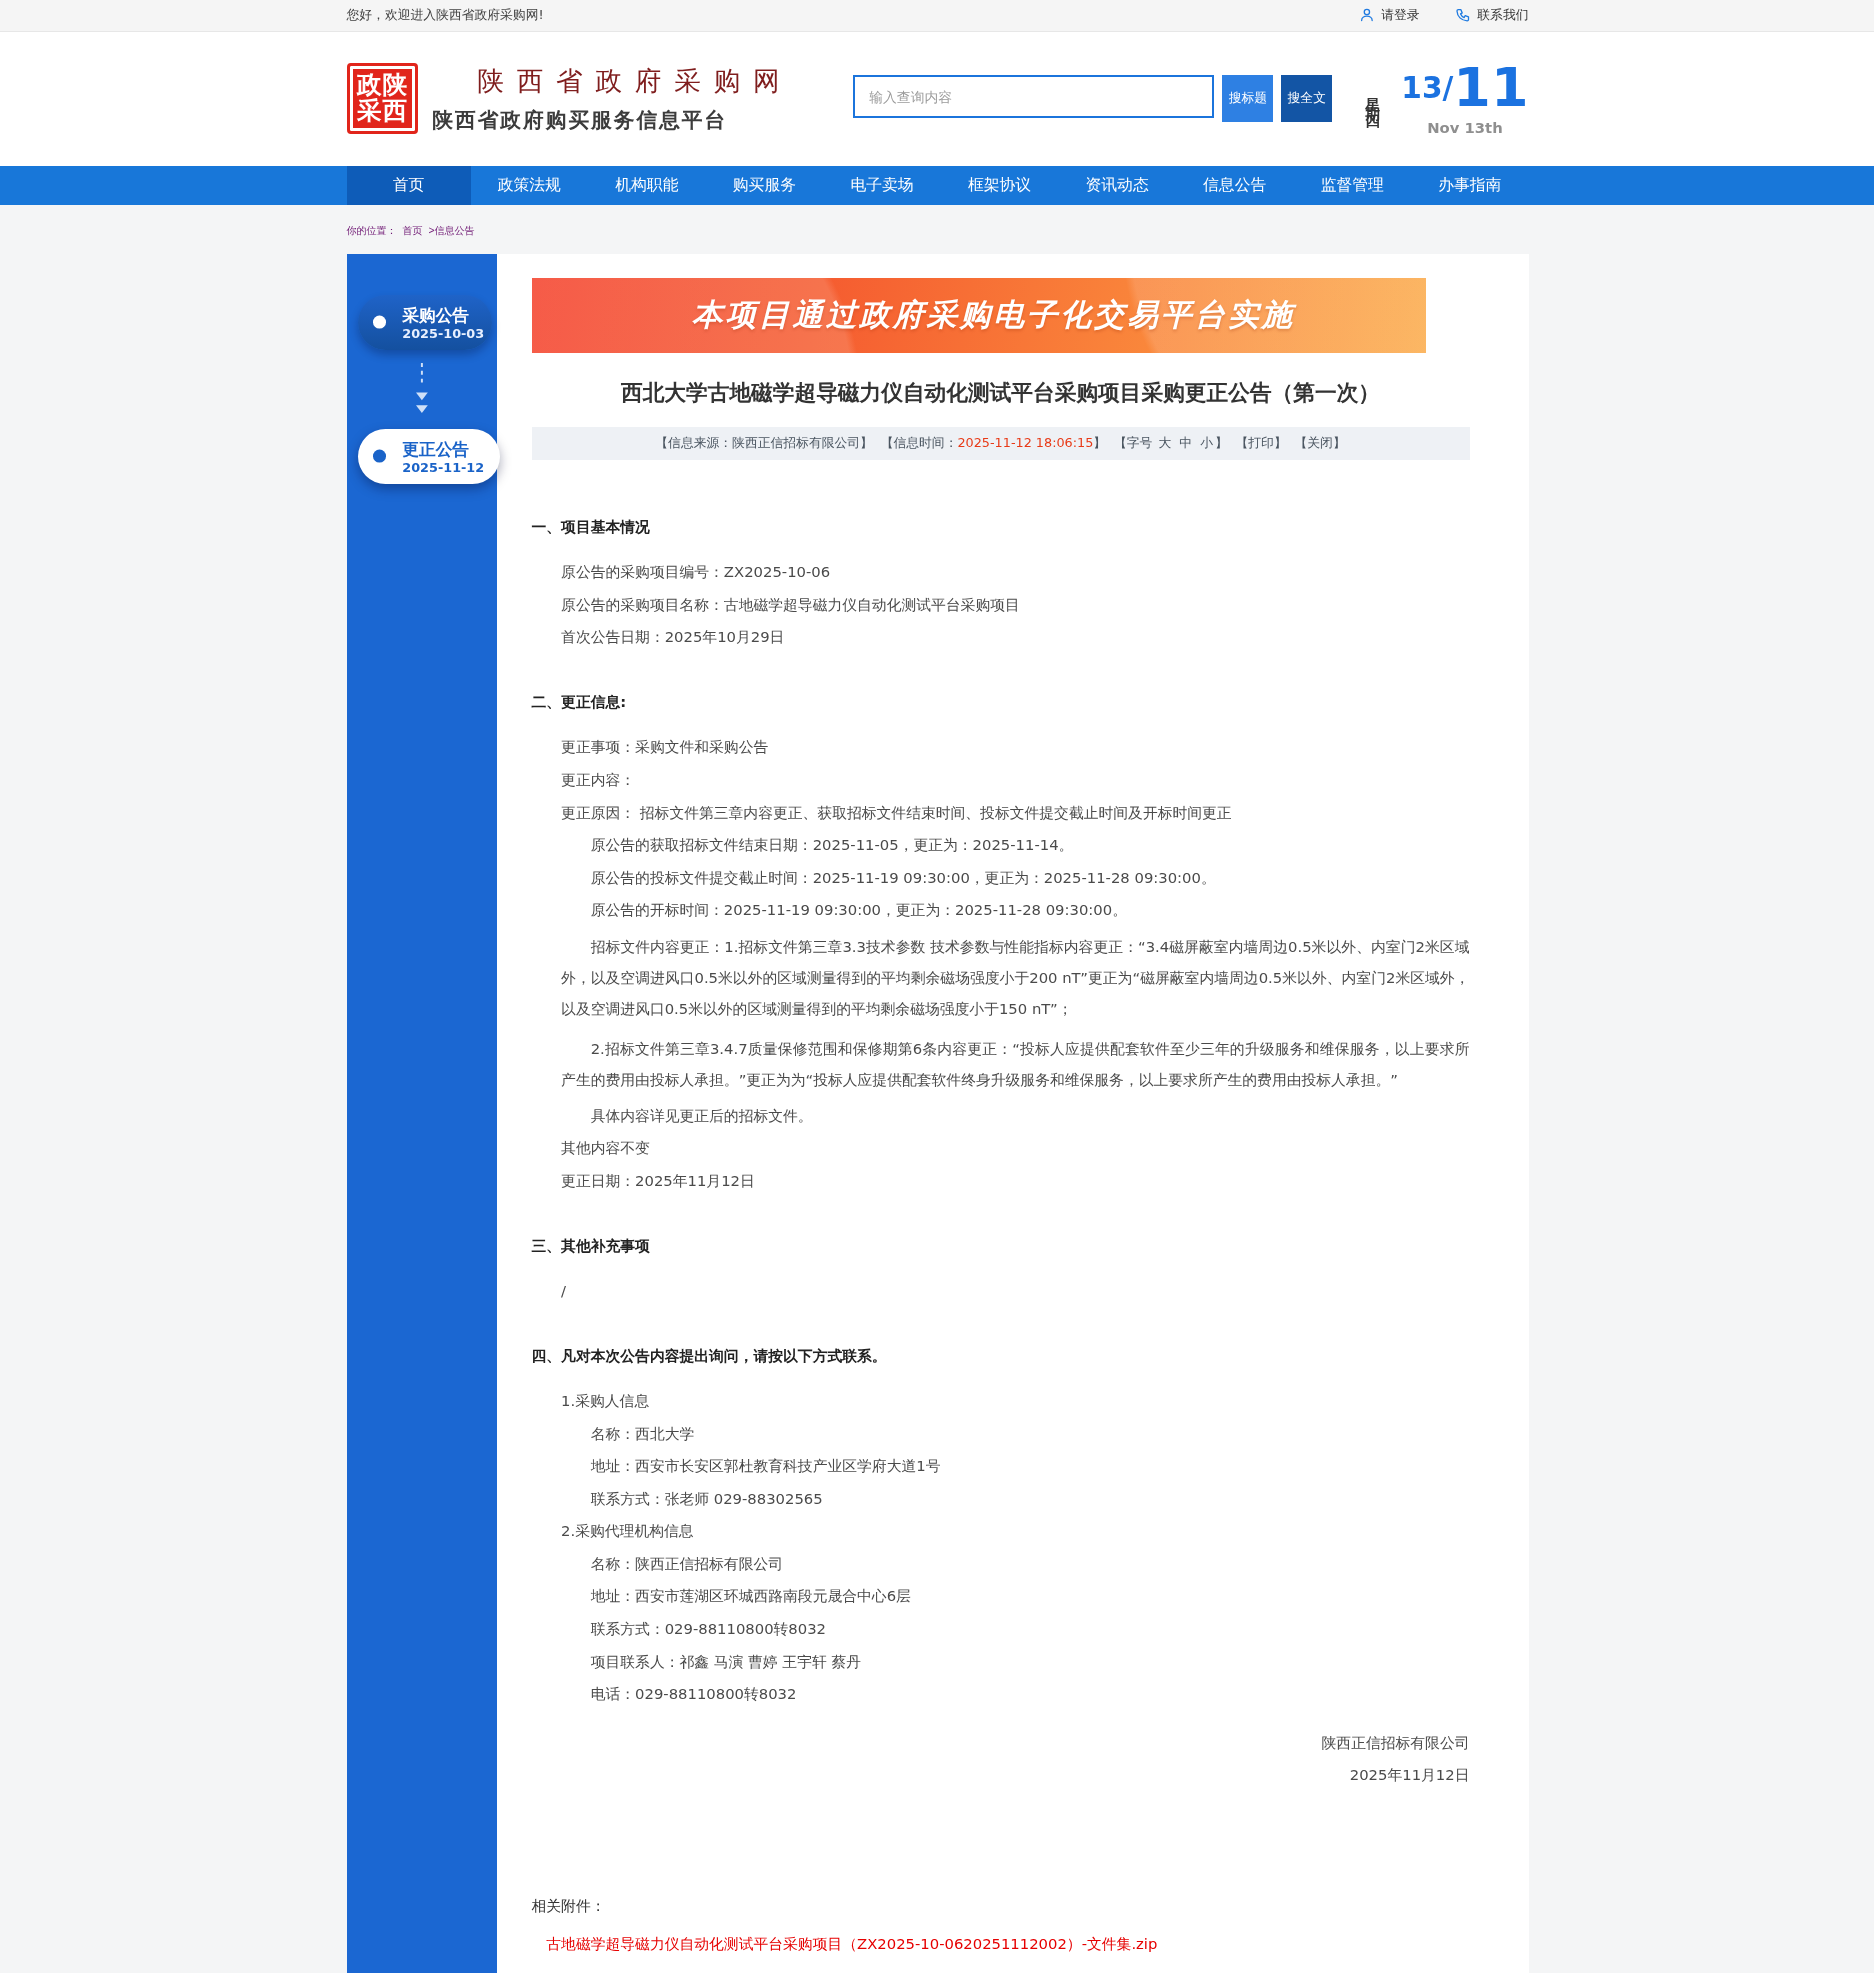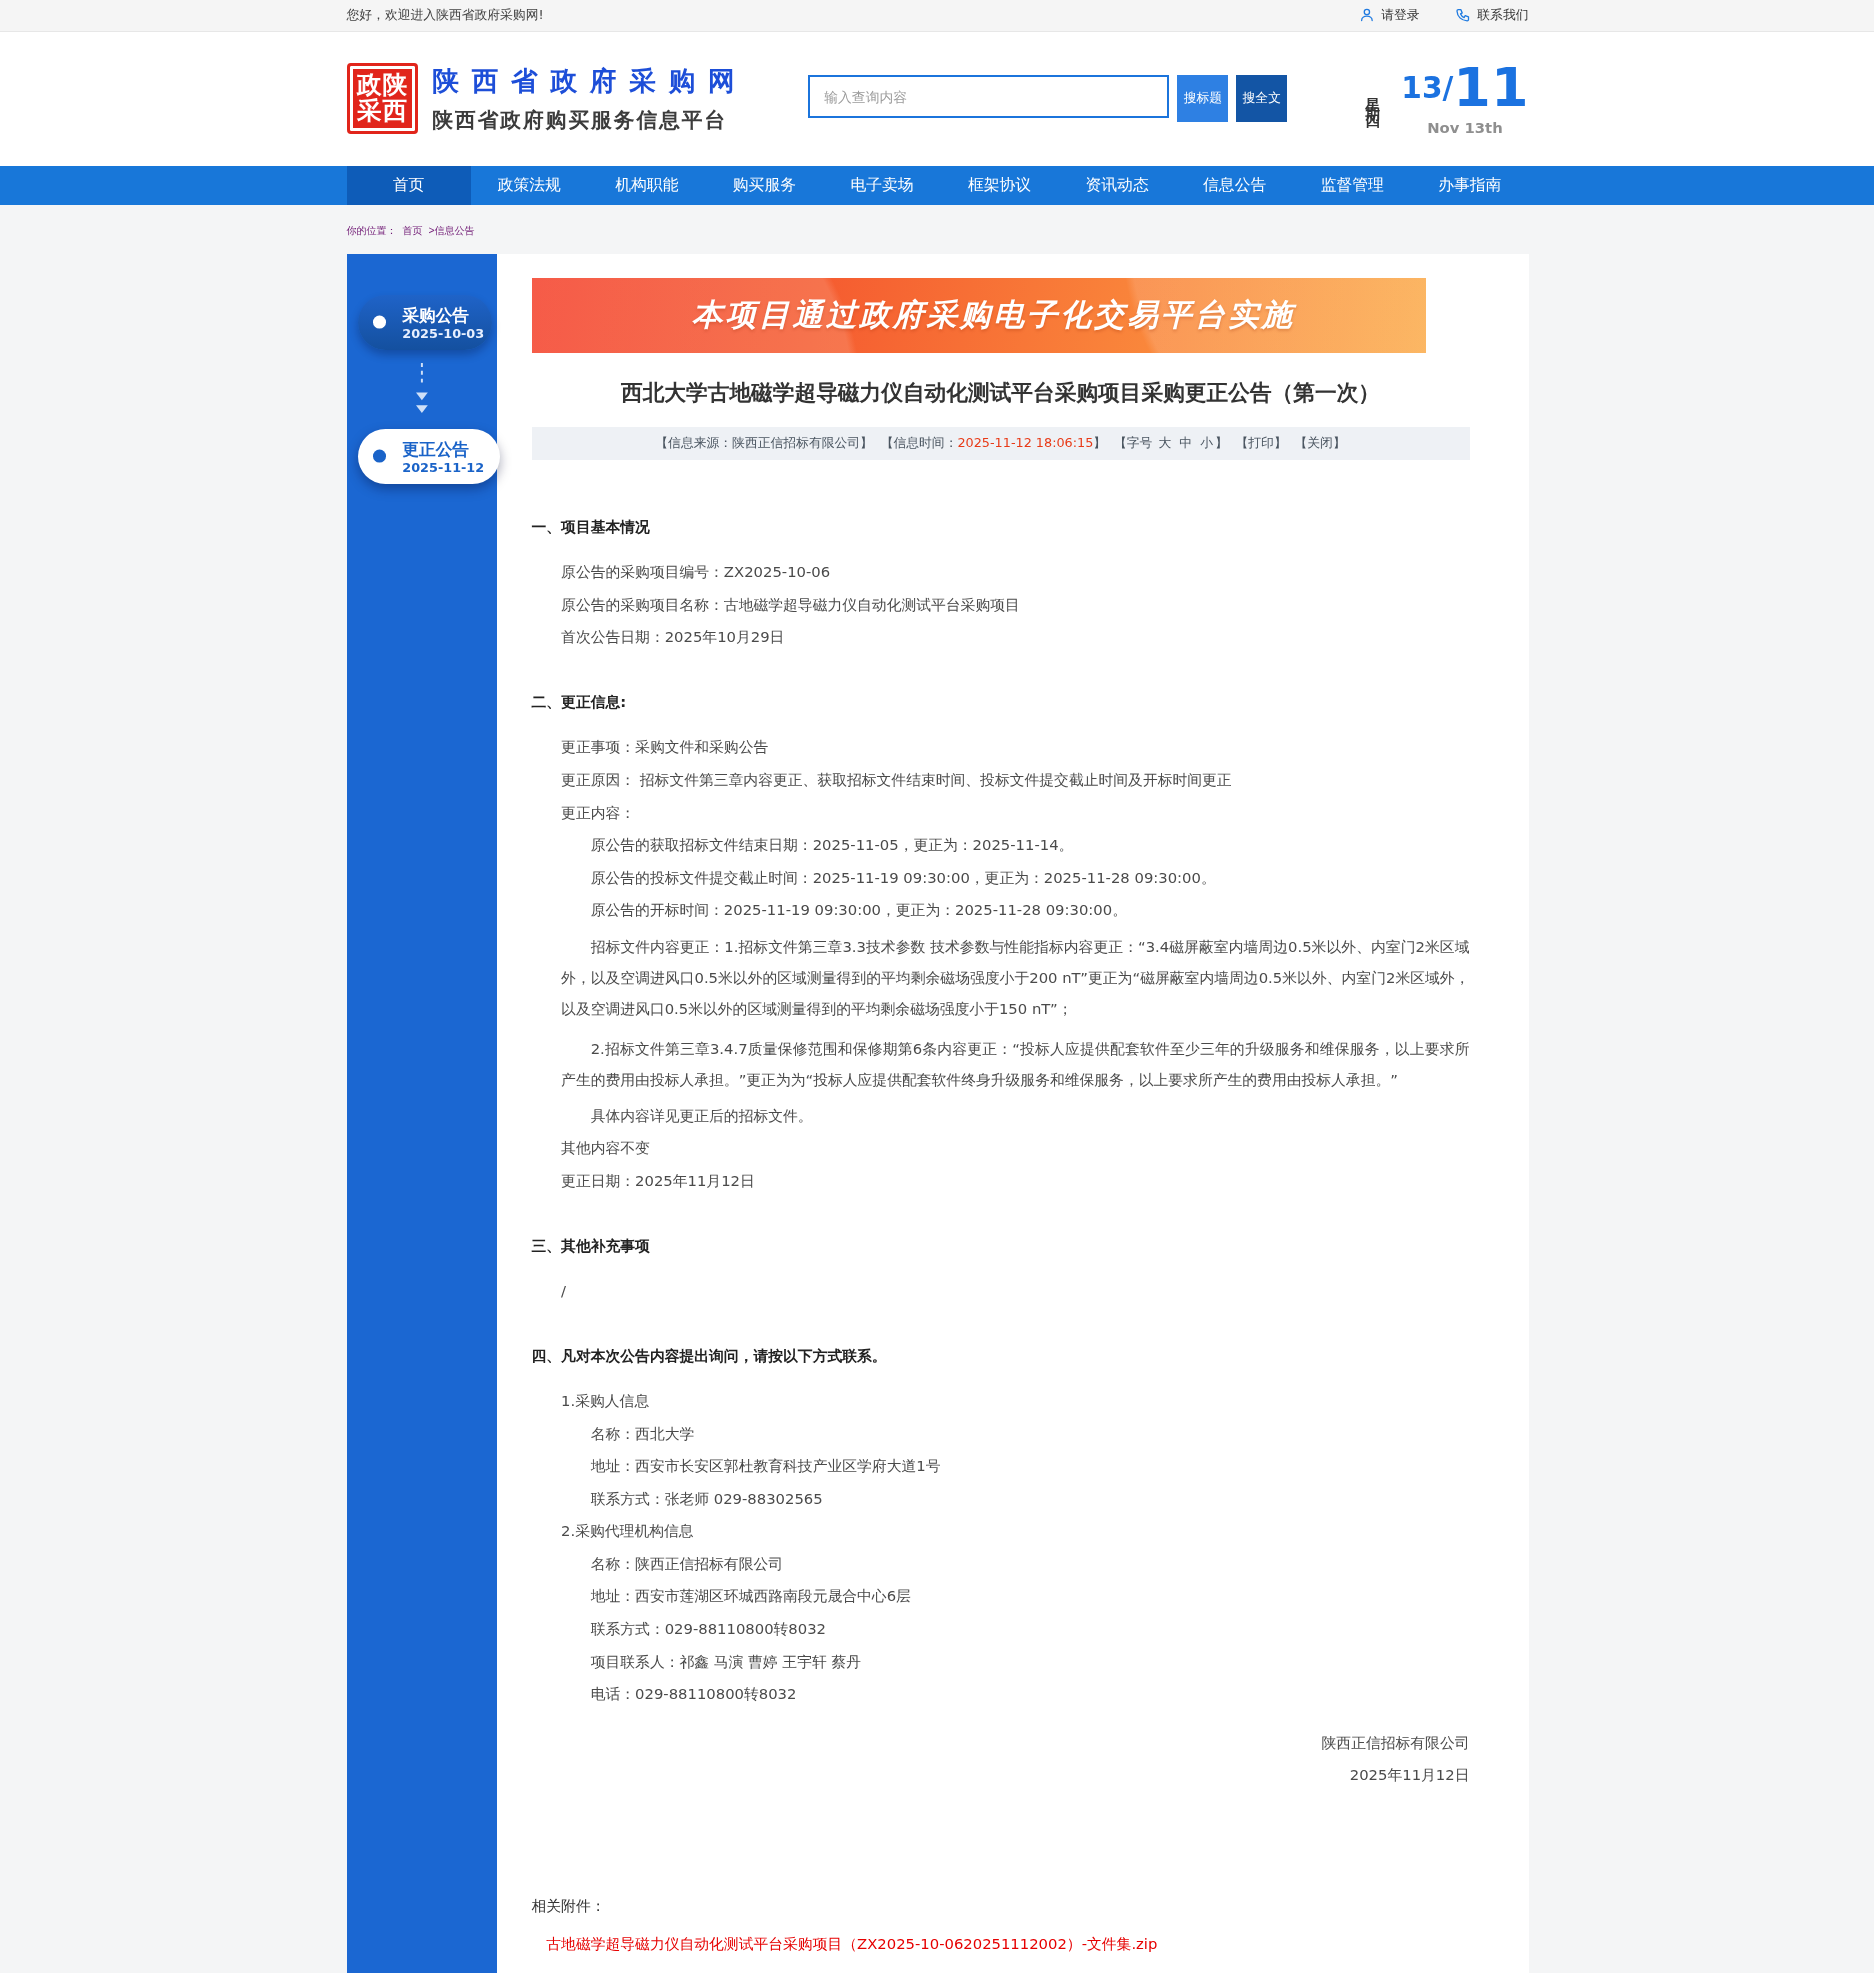--- a/index.html
+++ b/index.html
@@ -13,21 +13,21 @@
   .topbar-right { display: flex; gap: 35px; }
   .tb-link { display: flex; align-items: center; gap: 6.9px; cursor: pointer; color: #333; }
   .tb-link svg { width: 15.8px; height: 15.8px; }
 
   
   .header { background: #fff; height: 134px; }
   .header-inner { display: flex; align-items: center; height: 100%; }
   .brand { display: flex; align-items: center; gap: 14.8px; cursor: pointer; }
   .seal { width: 71px; height: 71px; background: #e1251b; border: 3px solid #e1251b; box-shadow: inset 0 0 0 3px #fff; border-radius: 3.9px; display: grid; grid-template-columns: 1fr 1fr; place-items: center; padding: 6.9px; }
   .seal span { color: #fff; font-size: 24.6px; font-weight: 700; line-height: 1; }
-  .brand-title { font-size: 26.6px; letter-spacing: 12.8px; font-weight: 700; color: #1d4ed8; white-space: nowrap; }
+  .brand-title { font-size: 26.6px; letter-spacing: 12.8px; font-weight: 400; color: #7f1d1d; white-space: nowrap; margin-left: 45px; }
   .brand-sub { font-size: 20.7px; letter-spacing: 2px; font-weight: 700; color: #3c3c3c; margin-top: 6.9px; white-space: nowrap; }
 
   .search { display: flex; align-items: flex-start; margin-left: 61px; }
   .search input { width: 361px; height: 43px; border: 2px solid #1b74dc; padding: 0 13.8px; font-size: 13.8px; color: #333; outline: none; background: #fff; font-family: inherit; }
   .search input::placeholder { color: #9b9b9b; }
   .search button { width: 51px; height: 47px; border: none; color: #fff; font-size: 12.8px; cursor: pointer; margin-left: 7.9px; font-family: inherit; }
   .btn-title { background: #2e80e3; }
   .btn-full { background: #1355a5; }
 
   .datebox { margin-left: auto; display: grid; grid-template-columns: auto auto; column-gap: 19.7px; align-items: center; }
@@ -200,22 +200,22 @@
       <a>【关闭】</a>
     </div>
 
     <div class="body">
       <p class="h">一、项目基本情况</p>
       <p class="p1">原公告的采购项目编号：ZX2025-10-06</p>
       <p class="p1">原公告的采购项目名称：古地磁学超导磁力仪自动化测试平台采购项目</p>
       <p class="p1">首次公告日期：2025年10月29日</p>
       <p class="h">二、更正信息:</p>
       <p class="p1">更正事项：采购文件和采购公告</p>
+      <p class="p1">更正内容：</p>
       <p class="p1">更正原因： 招标文件第三章内容更正、获取招标文件结束时间、投标文件提交截止时间及开标时间更正</p>
-      <p class="p1">更正内容：</p>
       <p class="p2">原公告的获取招标文件结束日期：2025-11-05，更正为：2025-11-14。</p>
       <p class="p2">原公告的投标文件提交截止时间：2025-11-19 09:30:00，更正为：2025-11-28 09:30:00。</p>
       <p class="p2">原公告的开标时间：2025-11-19 09:30:00，更正为：2025-11-28 09:30:00。</p>
       <p class="pj">招标文件内容更正：1.招标文件第三章3.3技术参数 技术参数与性能指标内容更正：“3.4磁屏蔽室内墙周边0.5米以外、内室门2米区域外，以及空调进风口0.5米以外的区域测量得到的平均剩余磁场强度小于200 nT”更正为“磁屏蔽室内墙周边0.5米以外、内室门2米区域外，以及空调进风口0.5米以外的区域测量得到的平均剩余磁场强度小于150 nT”；</p>
       <p class="pj">2.招标文件第三章3.4.7质量保修范围和保修期第6条内容更正：“投标人应提供配套软件至少三年的升级服务和维保服务，以上要求所产生的费用由投标人承担。”更正为为“投标人应提供配套软件终身升级服务和维保服务，以上要求所产生的费用由投标人承担。”</p>
       <p class="p2">具体内容详见更正后的招标文件。</p>
       <p class="p1">其他内容不变</p>
       <p class="p1">更正日期：2025年11月12日</p>
       <p class="h">三、其他补充事项</p>
       <p class="p1">/</p>

